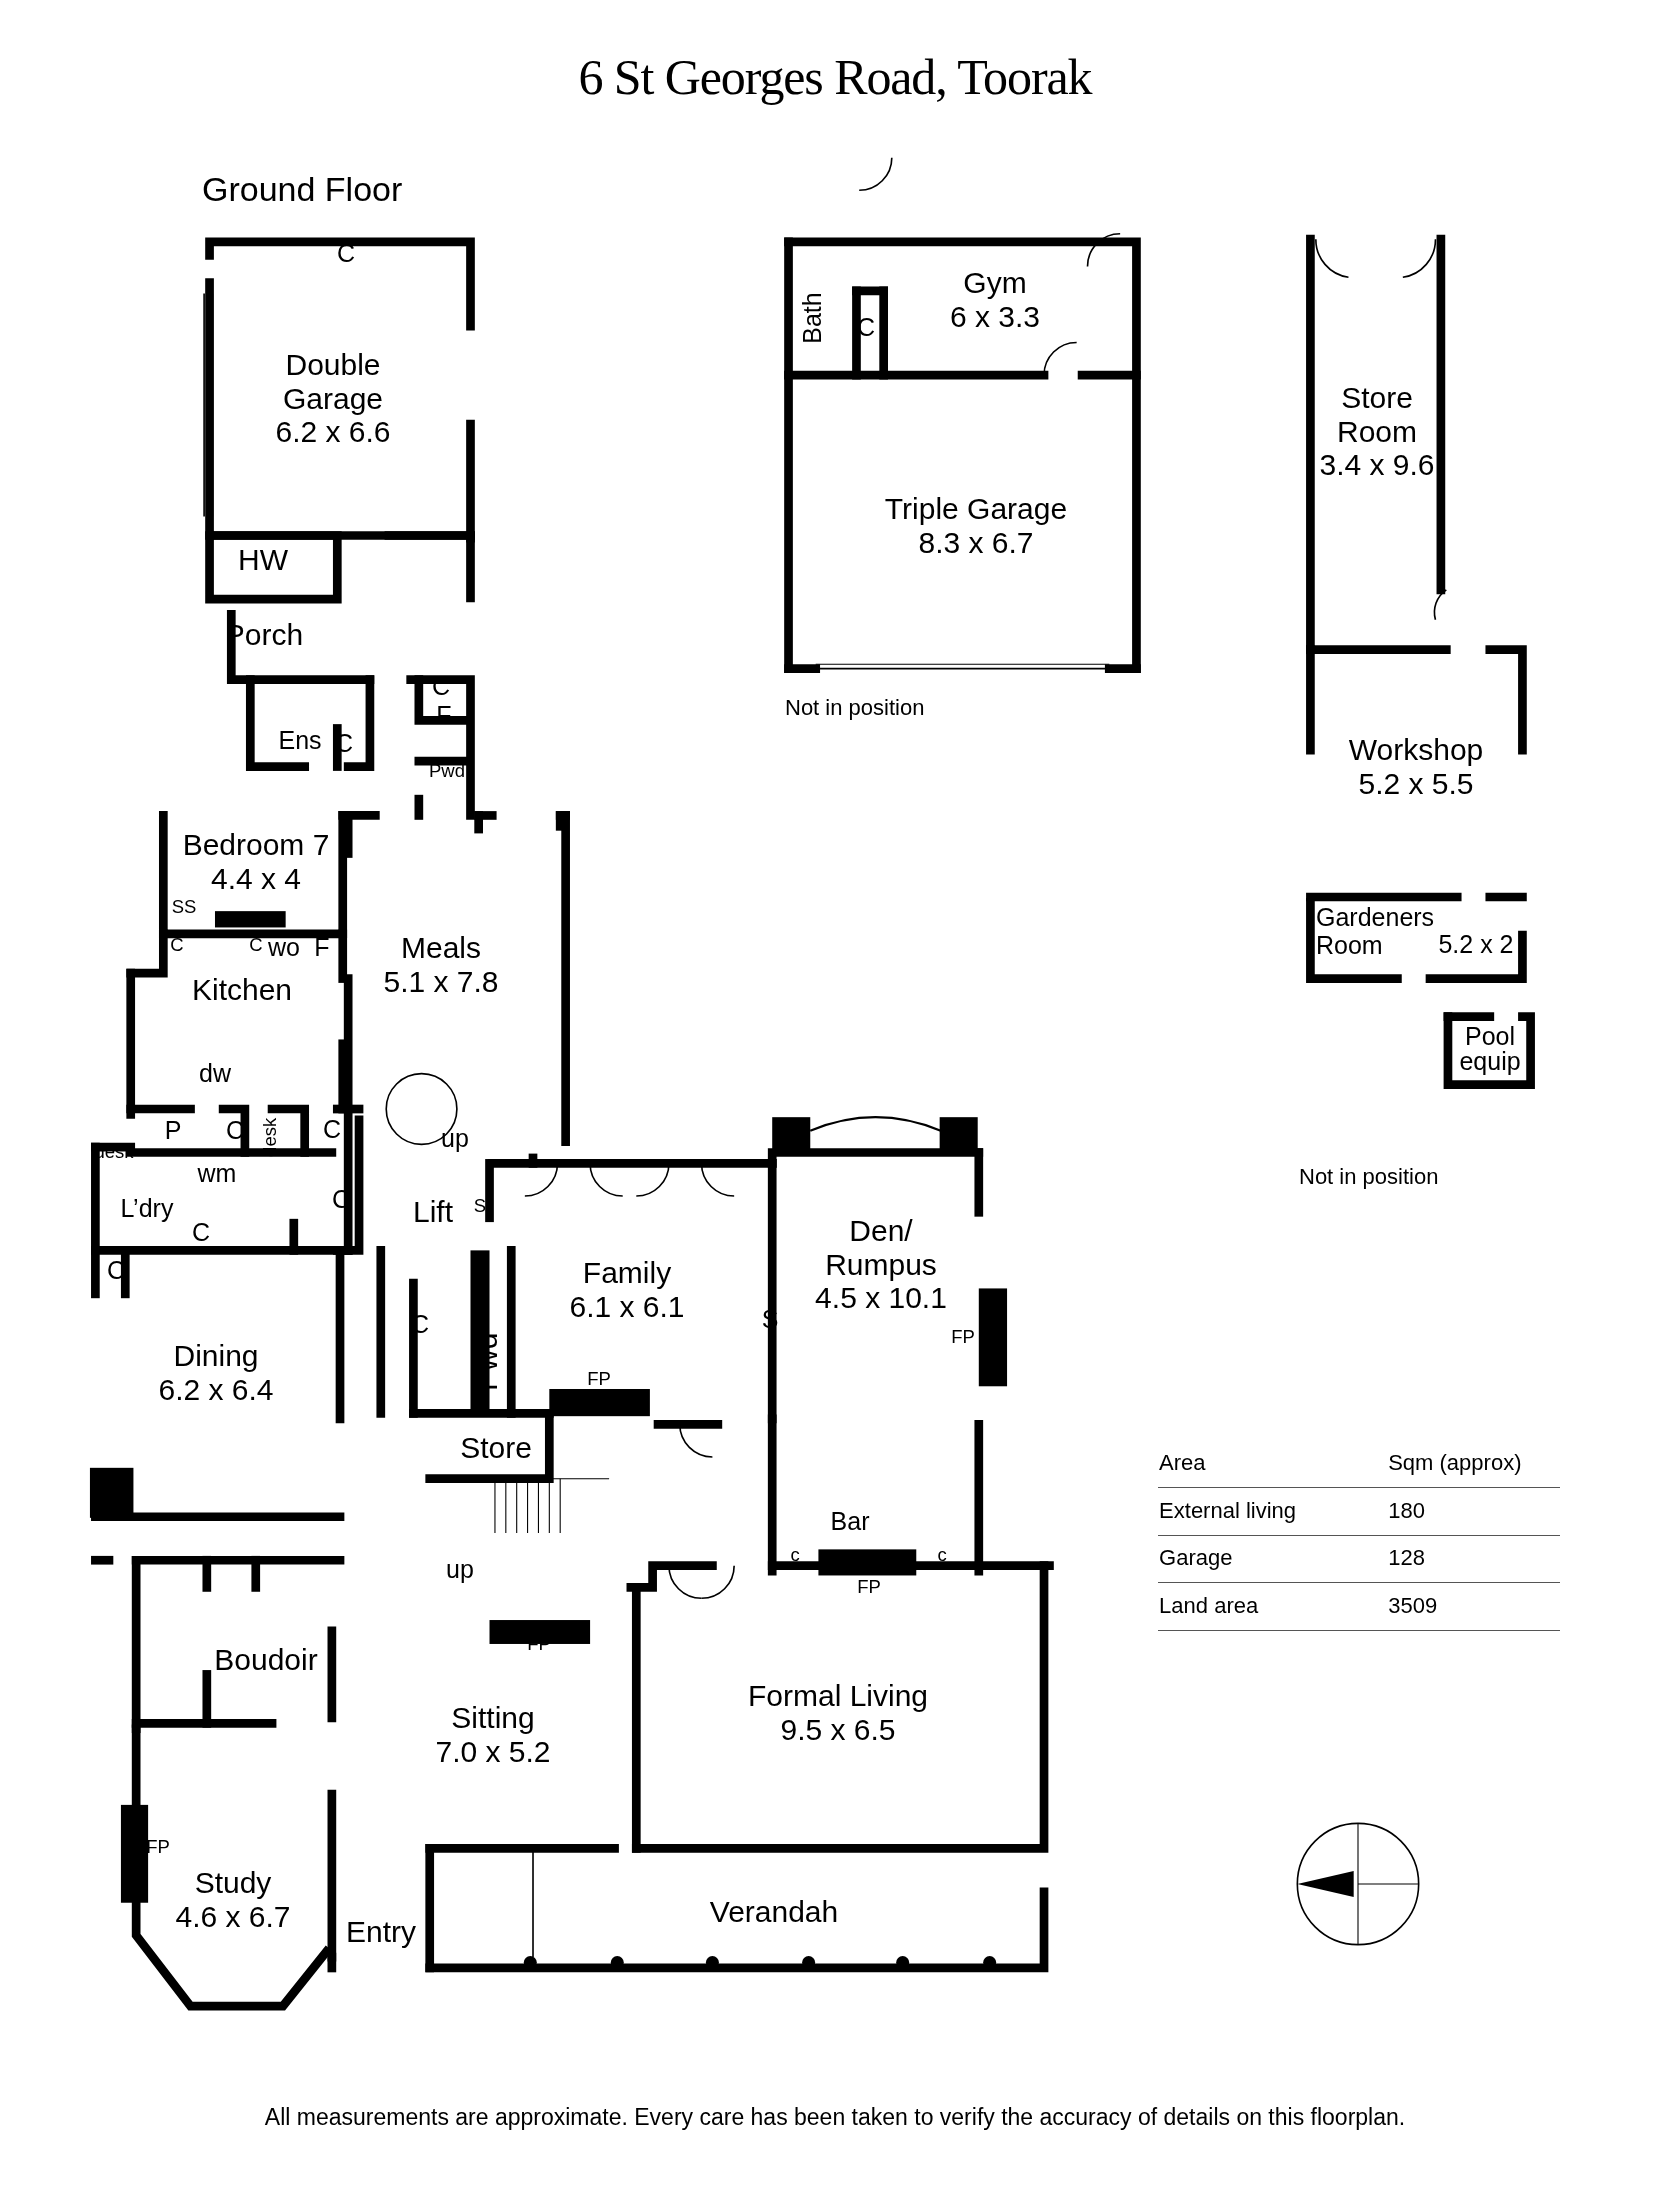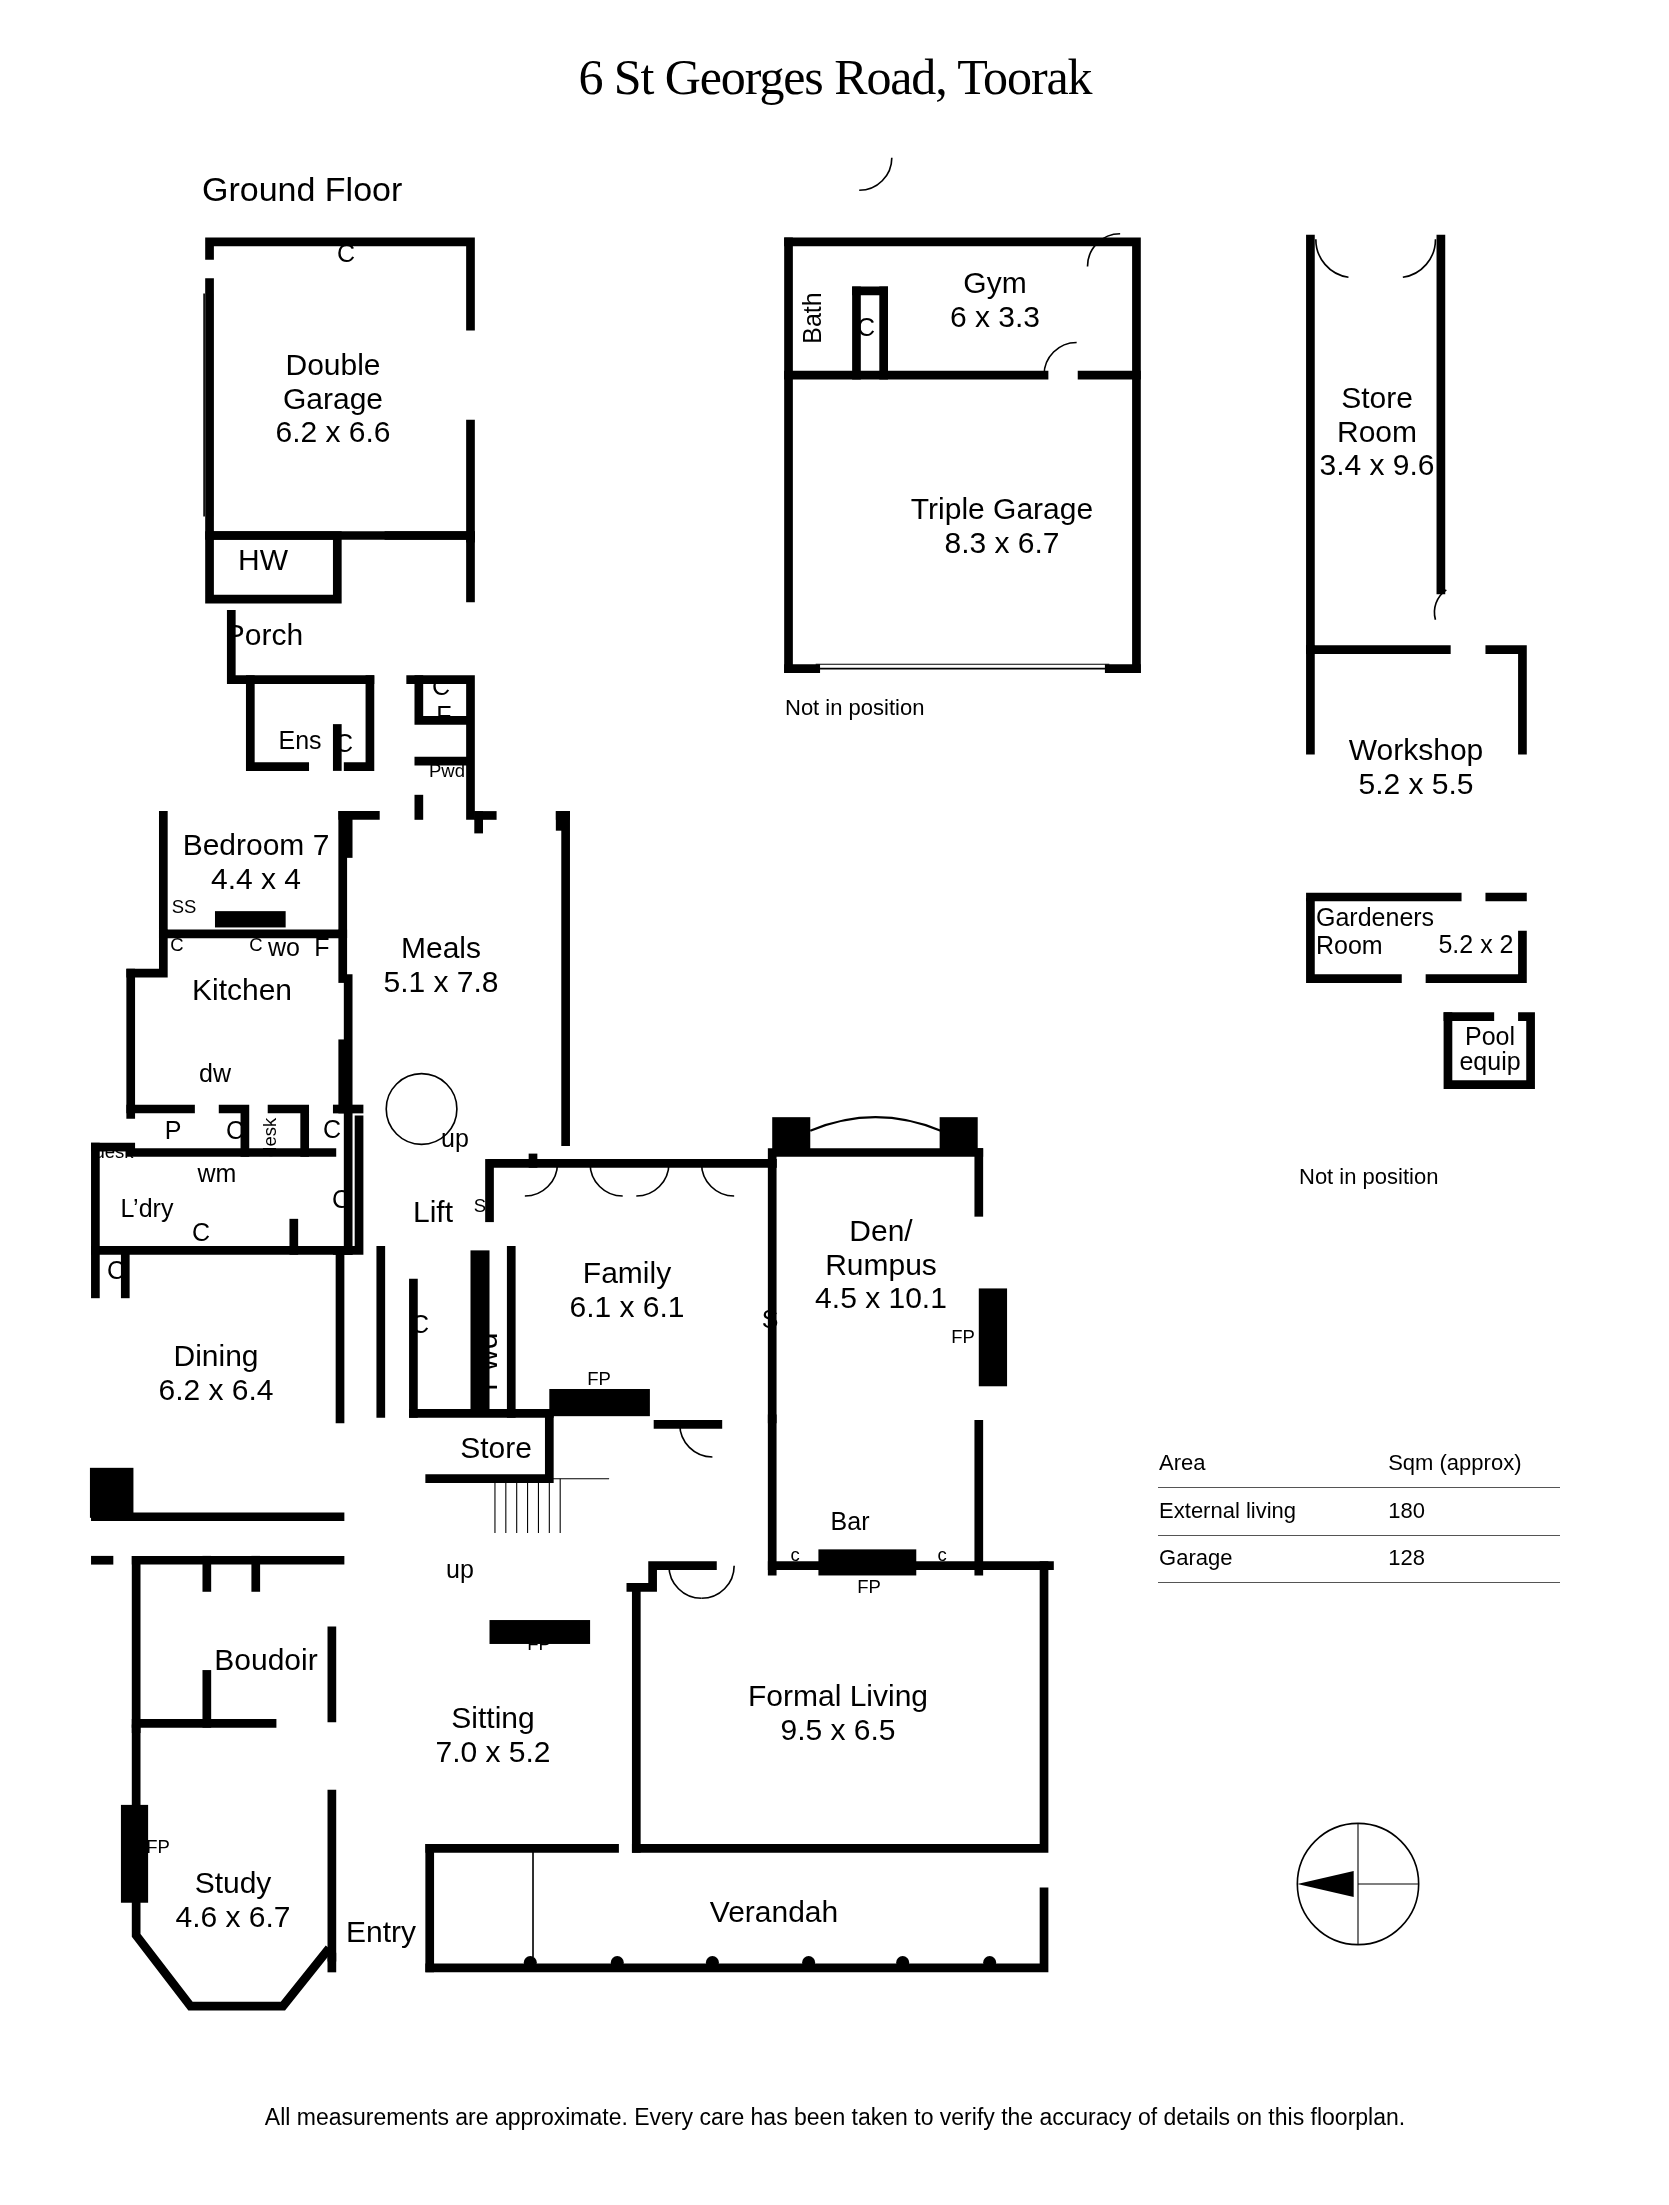--- a/index.html
+++ b/index.html
@@ -245,21 +245,21 @@
   <span class="dim">4.6 x 6.7</span>
 </div>
 <div class="lbl" style="left:381px;top:1915px;">Entry</div>
 <div class="lbl" style="left:774px;top:1895px;">Verandah</div>
 
 <div class="lbl" style="left:995px;top:266px;">
   <span class="dim">Gym</span>
   <span class="dim">6 x 3.3</span>
 </div>
 <div class="lbl sm" style="left:812px;top:304px;transform:translateX(-50%) rotate(-90deg);">Bath</div>
-<div class="lbl" style="left:1002px;top:492px;">
+<div class="lbl" style="left:976px;top:492px;">
   <span class="dim">Triple Garage</span>
   <span class="dim">8.3 x 6.7</span>
 </div>
 <div class="note" style="left:785px;top:695px;">Not in position</div>
 
 <div class="lbl" style="left:1377px;top:381px;">
   <span class="dim">Store</span>
   <span class="dim">Room</span>
   <span class="dim">3.4 x 9.6</span>
 </div>
@@ -318,20 +318,24 @@
     <td>Sqm (approx)</td>
   </tr>
   <tr>
     <td>External living</td>
     <td>180</td>
   </tr>
   <tr>
     <td>Garage</td>
     <td>128</td>
   </tr>
+  <tr>
+    <td>Land area</td>
+    <td>3509</td>
+  </tr>
 </tbody>
   </table>
 
 <svg class="compass" width="130" height="130" viewBox="0 0 240 240">
   <circle cx="120" cy="120" r="112" fill="none" stroke="#000" stroke-width="3"></circle>
   <line x1="120" y1="8" x2="120" y2="232" stroke="#000" stroke-width="2"></line>
   <line x1="120" y1="120" x2="232" y2="120" stroke="#000" stroke-width="2"></line>
   <polygon points="8,120 112,96 112,144" fill="#000"></polygon>
 </svg>
 

